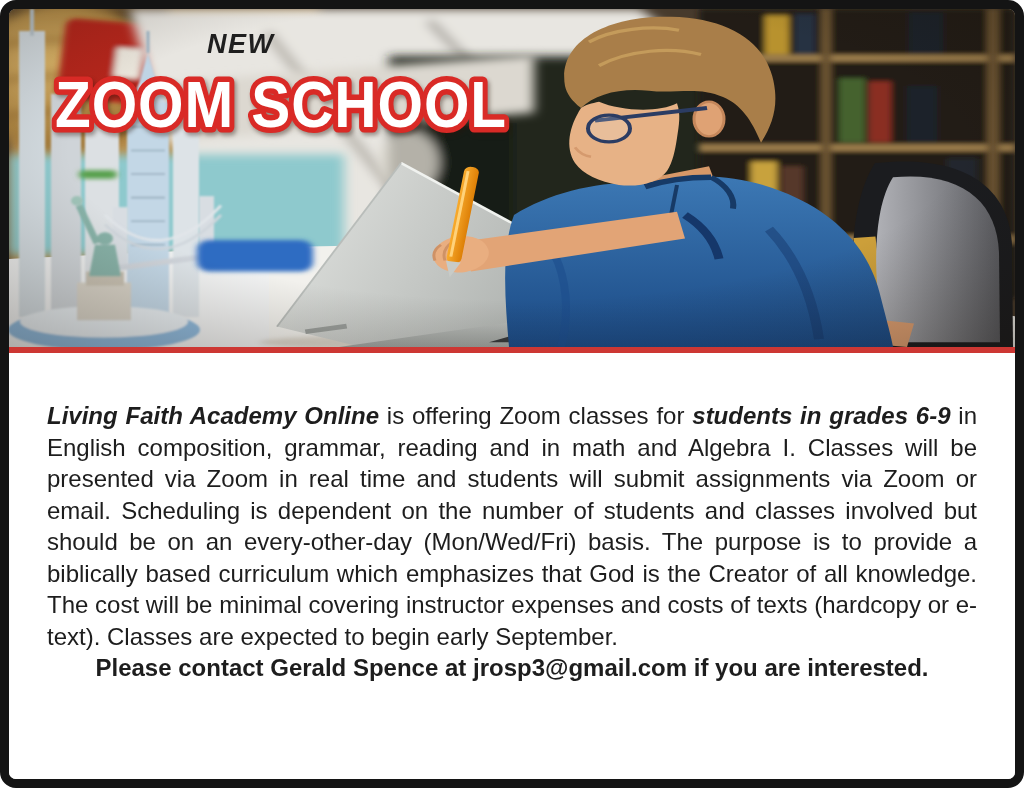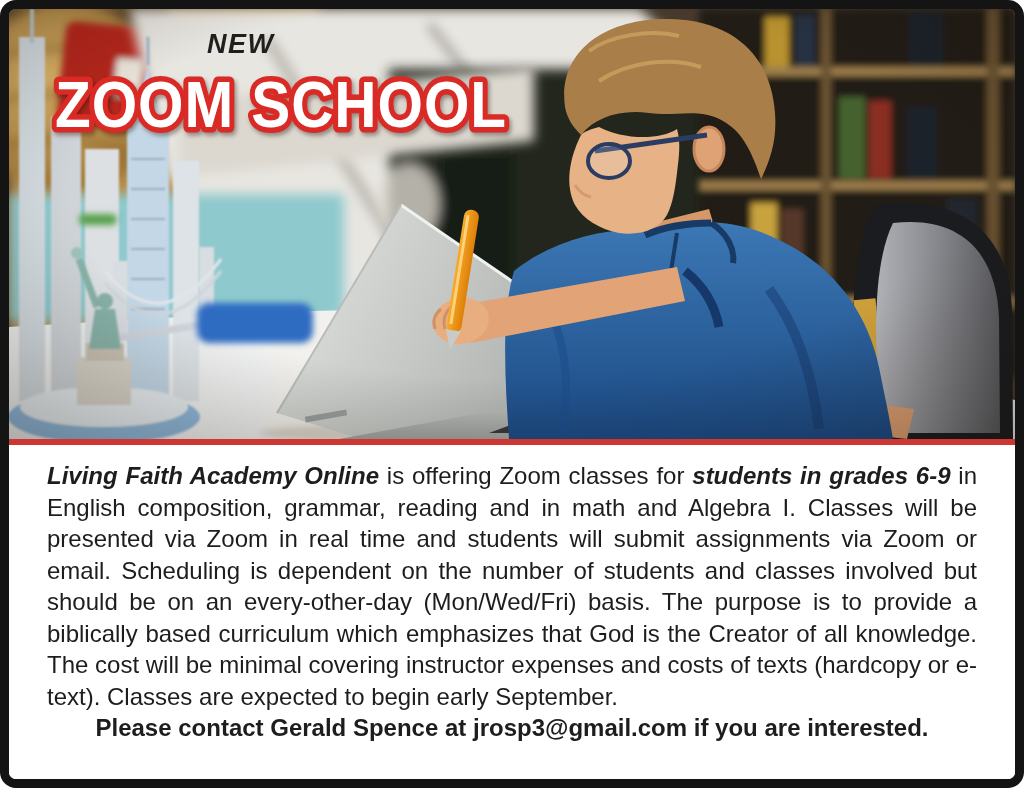--- a/index.html
+++ b/index.html
@@ -6,39 +6,39 @@
   body{
     width:1024px;height:788px;position:relative;background:#ffffff;
     font-family:"Liberation Sans","DejaVu Sans",sans-serif;
   }
   .flyer{
     position:absolute;inset:0;
     border:9px solid #141414;border-radius:16px;
     overflow:hidden;background:#ffffff;
     display:flex;flex-direction:column;
   }
-  .photo{position:relative;height:430px;flex:none;background:#4a3c2b;overflow:hidden;}
+  .photo{position:relative;height:338px;flex:none;background:#4a3c2b;overflow:hidden;}
   .scene{position:absolute;inset:0;width:100%;height:100%;display:block;}
   .badge{
     position:absolute;left:198px;top:20px;
     font-style:italic;font-weight:bold;font-size:27px;
     letter-spacing:1.5px;color:#1f1f1f;
   }
   .title-svg{
     position:absolute;left:38px;top:50px;
     filter:drop-shadow(2px 3px 2px rgba(40,20,10,0.40));
   }
   .title-svg text{
     font-family:"Liberation Sans","DejaVu Sans",sans-serif;
     font-weight:bold;font-size:64px;
     fill:#ffffff;stroke:#d92a26;stroke-width:11;
     paint-order:stroke;stroke-linejoin:round;letter-spacing:1px;
   }
   .divider{height:6px;flex:none;background:#cd3733;}
-  .content{flex:1;background:#ffffff;padding:15px 38px 12px 38px;}
+  .content{flex:1;background:#ffffff;padding:15px 38px 12px 38px;margin-top:32px;}
   .content p{margin:0;font-size:24px;line-height:31.5px;color:#1d1d1d;}
   .para{text-align:justify;}
   .bi{font-weight:bold;font-style:italic;}
   .contact{font-weight:bold;text-align:center;margin-top:1px;}
 </style>
 </head>
 <body>
 
 <div class="flyer">
 

